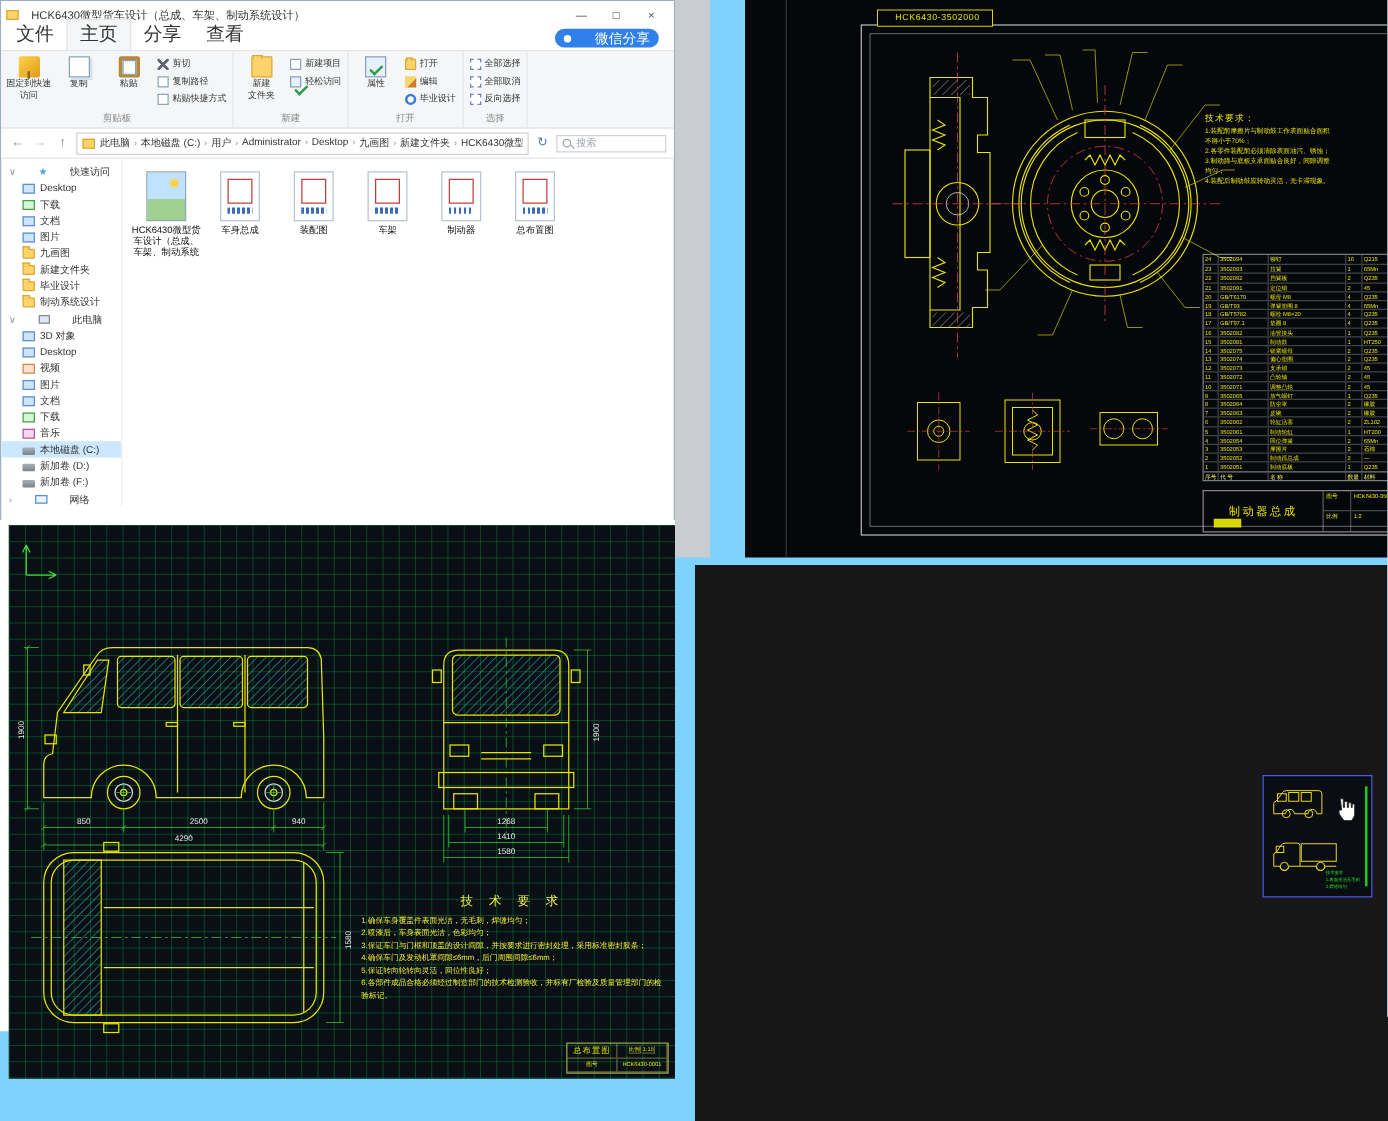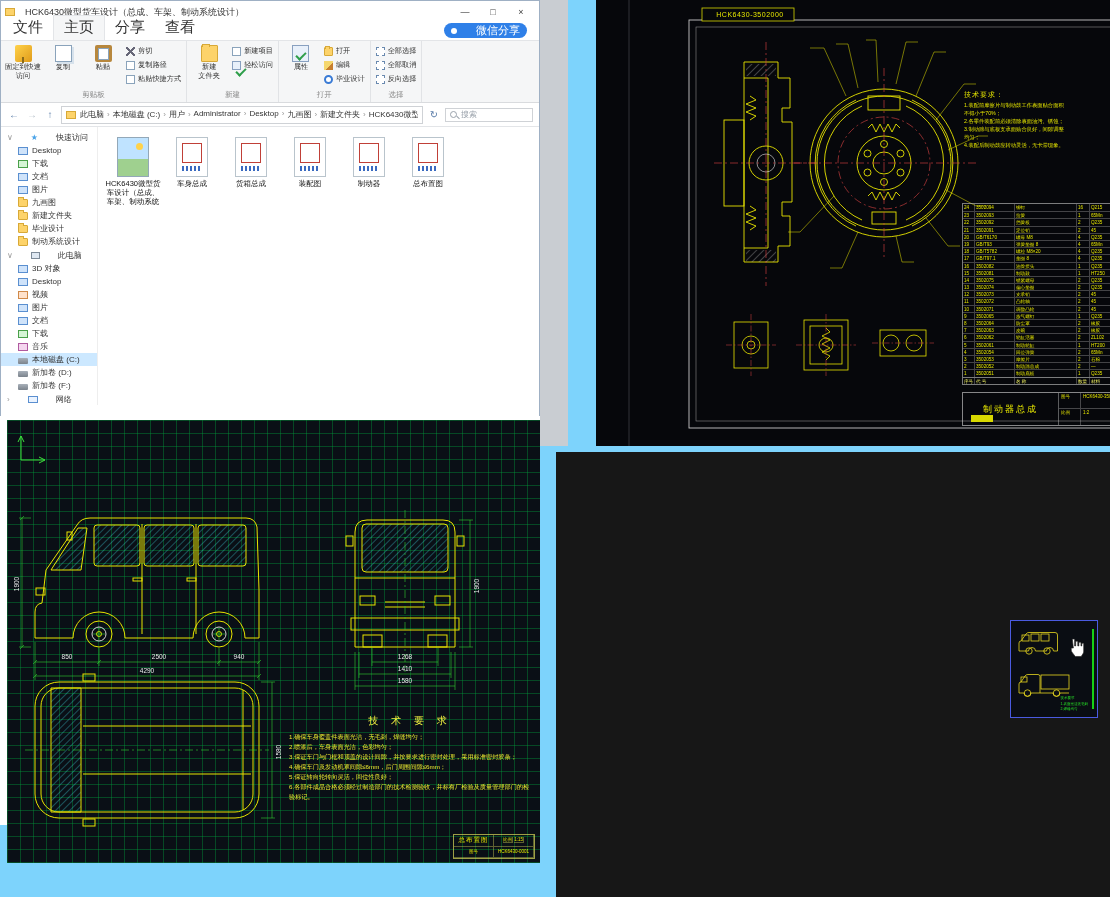--- a/index.html
+++ b/index.html
@@ -394,25 +394,25 @@
           <div class="fitem">
           <span class="fic fic-img"></span>
           <span class="fname">HCK6430微型货车设计（总成、车架、制动系统设计）</span>
         </div>
           <div class="fitem">
           <span class="fic fic-dwg"></span>
           <span class="fname">车身总成</span>
         </div>
           <div class="fitem">
           <span class="fic fic-dwg"></span>
-          <span class="fname">货箱总成</span>
+          <span class="fname">装配图</span>
         </div>
           <div class="fitem">
           <span class="fic fic-dwg"></span>
-          <span class="fname">装配图</span>
+          <span class="fname">车架</span>
         </div>
           <div class="fitem">
           <span class="fic fic-dwg"></span>
           <span class="fname">制动器</span>
         </div>
           <div class="fitem">
           <span class="fic fic-dwg"></span>
           <span class="fname">总布置图</span>
         </div>
         </div>

